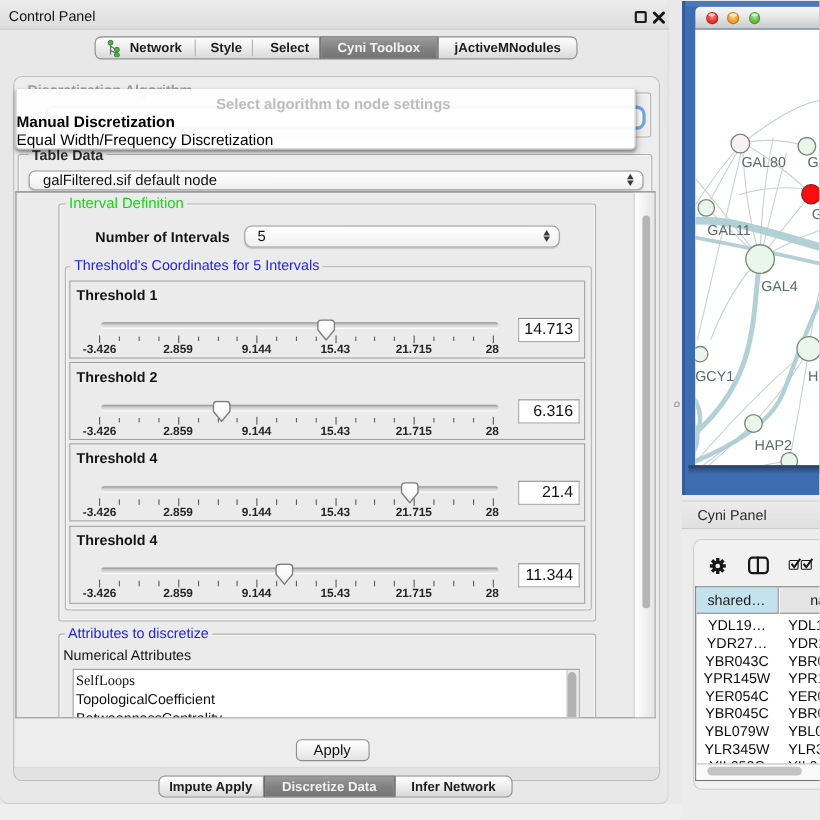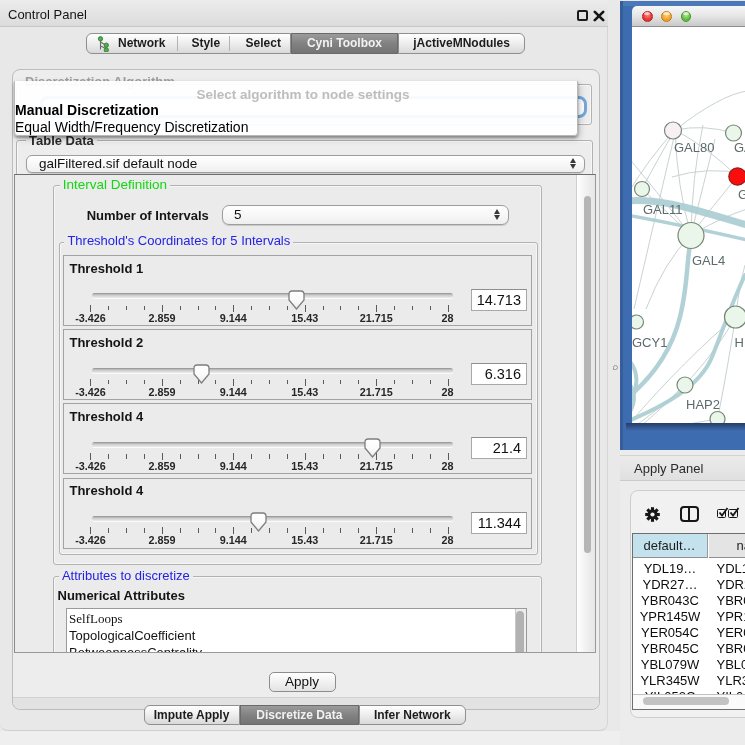--- a/index.html
+++ b/index.html
@@ -241,21 +241,21 @@
                 <stop offset="0.55" stop-color="#fafafa"></stop>
                 <stop offset="1" stop-color="#ededed"></stop>
               </linearGradient>
             </defs>
 <path d="M1 4.2 Q1 1 4.2 1 L12.8 1 Q16 1 16 4.2 L16 10 L8.5 19 L1 10 Z" fill="url(#thg489)" stroke="#7e7e7e" stroke-width="1.3"></path>
           </svg>
 <div class="vbox">11.344</div>
 </div>
 <div class="grp" style="left:37.8px;top:401.1px;width:489.4px;height:100px;"></div>
 <div class="grptitle" style="left:43.9px;top:394.4px;color:#2222e8;background:#ebebeb;">Attributes to discretize</div>
-<div class="abs" style="left:42.5px;top:413px;font-size:13px;font-weight:bold;color:#141414;">Numerical Attributes</div>
+<div class="abs" style="left:42.5px;top:413px;font-size:13px;font-weight:normal;color:#141414;">Numerical Attributes</div>
 <div class="abs" style="left:50.599999999999994px;top:433.29999999999995px;width:461.4px;height:60px;background:#fff;border:1px solid #9a9a9a;overflow:hidden;">
 <div class="abs" style="left:2.5px;top:2px;font-size:13px;color:#111;font-family:Liberation Serif, serif;">SelfLoops</div>
 <div class="abs" style="left:2.5px;top:19px;font-size:13px;color:#111;">TopologicalCoefficient</div>
 <div class="abs" style="left:2.5px;top:36px;font-size:13px;color:#111;">BetweennessCentrality</div>
 <div class="abs" style="right:0;top:0;width:11px;height:100%;background:#ededed;border-left:1px solid #c9c9c9;"></div>
 <div class="abs" style="right:1.5px;top:1.5px;width:8px;height:50px;background:#b2b2b2;border-radius:4px;"></div>
 </div>
 </div>
 <div class="abs" style="left:560.5px;top:0;width:19px;height:478px;background:linear-gradient(to right,#ffffff,#ececec 70%,#e6e6e6);border-left:1px solid #cfcfcf;"></div>
 <div class="abs" style="left:568.5px;top:21px;width:7.5px;height:357px;background:#b5b5b5;border-radius:4px;"></div>
@@ -329,21 +329,21 @@
   <text x="60" y="237.5">GAL4</text>
   <text x="102.5" y="319.5">H</text>
   <text x="0" y="319.5">GCY1</text>
   <text x="54" y="382">HAP2</text>
 </g>
 </svg>
 </div>
 <div class="abs" style="left:626px;top:423px;width:119px;height:8px;background:linear-gradient(#253d66,#3e6cb0);"></div>
 <div class="abs" style="left:620px;top:450px;width:125px;height:295px;background:#ececec;"></div>
 <div class="abs" style="left:620px;top:455px;width:125px;height:26px;background:linear-gradient(#ebebeb,#e0e0e0);border-top:1px solid #d2d2d2;border-bottom:1px solid #cbcbcb;"></div>
-<div class="abs" style="left:634px;top:461px;font-size:13px;color:#2a2a2a;">Apply Panel</div>
+<div class="abs" style="left:634px;top:461px;font-size:13px;color:#2a2a2a;">Cyni Panel</div>
 <div class="abs" style="left:629.5px;top:489.5px;width:130px;height:228px;background:#f1f1f1;border:1px solid #cdcdcd;border-radius:8px;"></div>
 <svg class="abs" style="left:644.5px;top:507px;" width="15" height="15" viewBox="0 0 15 15">
 <g transform="translate(7.5,7.5)">
 <g fill="#161616">
 <rect x="-1.55" y="-7.3" width="3.1" height="14.6"></rect>
 <rect x="-1.55" y="-7.3" width="3.1" height="14.6" transform="rotate(45)"></rect>
 <rect x="-1.55" y="-7.3" width="3.1" height="14.6" transform="rotate(90)"></rect>
 <rect x="-1.55" y="-7.3" width="3.1" height="14.6" transform="rotate(135)"></rect>
 </g>
 <circle r="5" fill="#161616"></circle>
@@ -354,21 +354,21 @@
 <div class="abs" style="left:687.7px;top:506px;width:2.6px;height:15px;background:#161616;"></div>
 <div class="abs" style="left:716.5px;top:508.5px;width:9.5px;height:9.5px;border:1.6px solid #161616;border-radius:1.5px;"></div>
 <svg class="abs" style="left:717.5px;top:506.5px;" width="11" height="11" viewBox="0 0 11 11">
 <path d="M1.5 5.5 L4 8.5 L9.5 1" stroke="#161616" stroke-width="1.8" fill="none"></path>
     </svg>
 <div class="abs" style="left:728.0px;top:508.5px;width:9.5px;height:9.5px;border:1.6px solid #161616;border-radius:1.5px;"></div>
 <svg class="abs" style="left:729.0px;top:506.5px;" width="11" height="11" viewBox="0 0 11 11">
 <path d="M1.5 5.5 L4 8.5 L9.5 1" stroke="#161616" stroke-width="1.8" fill="none"></path>
     </svg>
 <div class="abs" style="left:631.5px;top:533px;width:114.5px;height:176.5px;background:#fff;border:1px solid #6e6e6e;border-right:none;overflow:hidden;">
-<div class="abs" style="left:0;top:0;width:75px;height:24px;background:#c3e2ee;border-right:1px solid #9a9a9a;border-bottom:1px solid #8f8f8f;display:flex;align-items:center;justify-content:center;font-size:13px;color:#1d1d1d;">default…</div>
+<div class="abs" style="left:0;top:0;width:75px;height:24px;background:#c3e2ee;border-right:1px solid #9a9a9a;border-bottom:1px solid #8f8f8f;display:flex;align-items:center;justify-content:center;font-size:13px;color:#1d1d1d;">shared…</div>
 <div class="abs" style="left:76px;top:0;width:40px;height:24px;background:#e4e4e4;border-bottom:1px solid #8f8f8f;font-size:13px;color:#1d1d1d;display:flex;align-items:center;">
         <span style="margin-left:28px;">na</span>
       </div>
 <div class="row1" style="top:27.2px;">YDL19…</div>
 <div class="row2" style="top:27.2px;">YDL1</div>
 <div class="row1" style="top:43.2px;">YDR27…</div>
 <div class="row2" style="top:43.2px;">YDR2</div>
 <div class="row1" style="top:59.2px;">YBR043C</div>
 <div class="row2" style="top:59.2px;">YBR0</div>
 <div class="row1" style="top:75.2px;">YPR145W</div>

